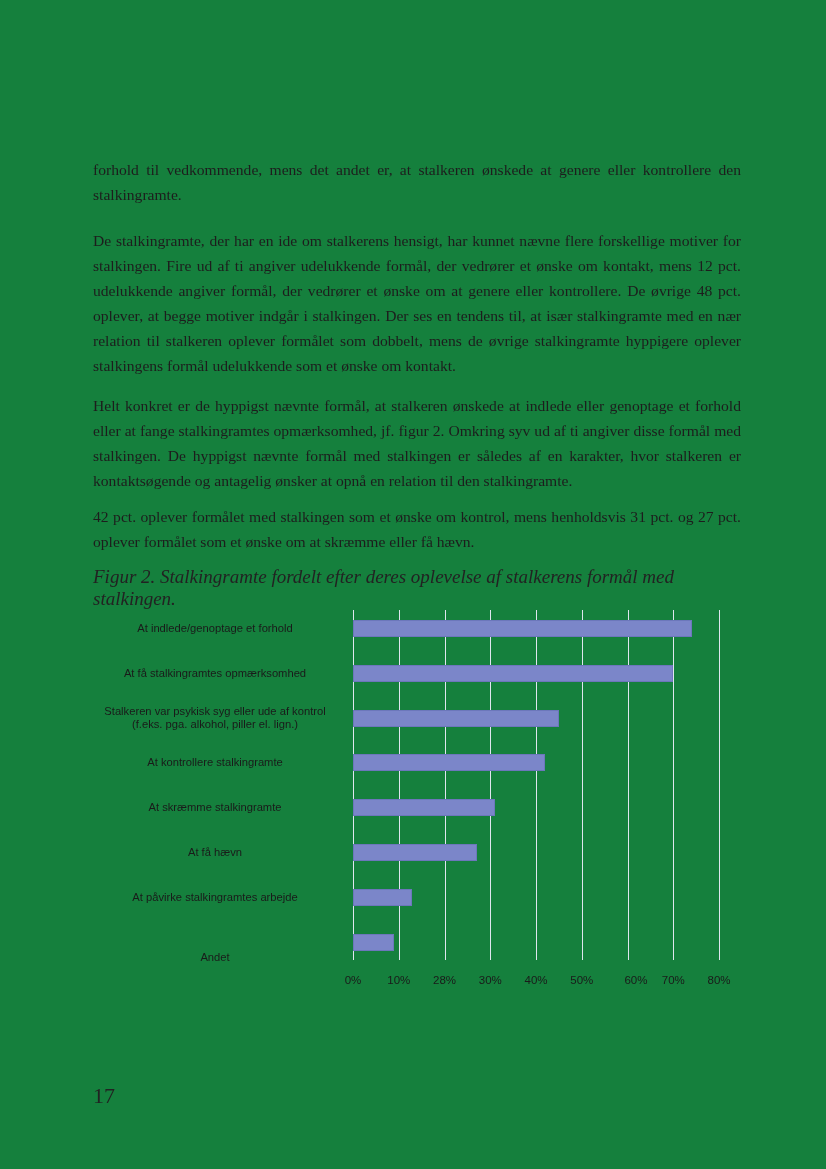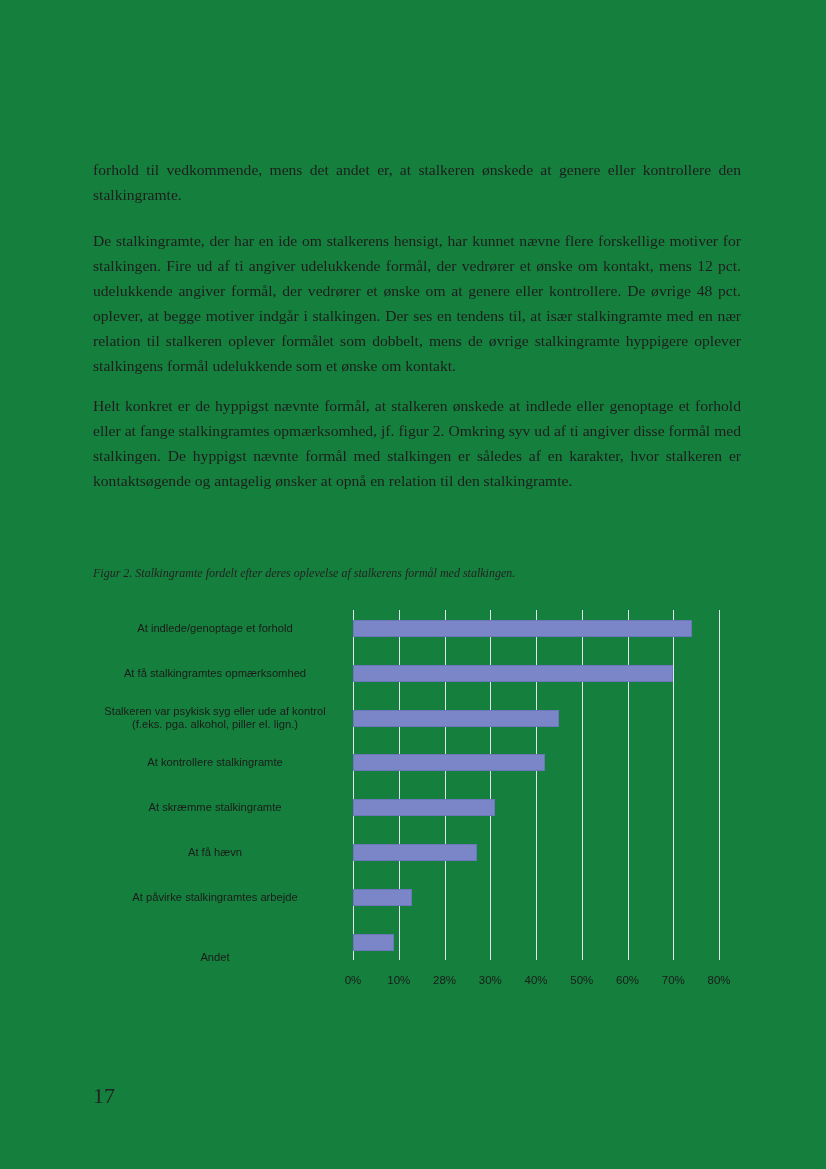--- a/index.html
+++ b/index.html
@@ -1,34 +1,35 @@
 <!DOCTYPE html>
 <html><head>
 <meta charset="utf-8">
 <style>
   html, body { margin:0; padding:0; background:#ffffff; }
   body { width:826px; height:1169px; position:relative; overflow:hidden; }
   .page { position:absolute; left:0; top:0; width:826px; height:1169px; background:#15803d; }
   .para { position:absolute; left:93px; width:648px; font-family:"Liberation Serif", serif; font-size:15.6px; line-height:25px; color:#1d1d1d; text-align:justify; margin:0; }
-  .caption { position:absolute; left:93px; top:566px; width:660px; font-family:"Liberation Serif", serif; font-style:italic; font-size:12px; color:#222; margin:0; }
+  .caption { position:absolute; left:93px; top:566px; width:660px; font-family:"Liberation Serif", serif; font-style:italic; font-size:19px; color:#222; margin:0; }
   .chart { position:absolute; left:95px; top:610px; width:650px; height:385px; }
   .plot { position:absolute; left:258px; top:0; width:366px; height:350px; }
   .grid { position:absolute; top:0; bottom:0; width:1px; background:#dfe6ef; }
   .bar { position:absolute; left:0; height:17px; background:#7b86c9; border:1px solid #6c77bb; box-sizing:border-box; }
   .cat { position:absolute; right:402px; width:260px; text-align:center; font-family:"Liberation Sans", sans-serif; font-size:11.2px; line-height:13px; color:#1a1a1a; }
   .tick { position:absolute; top:364px; width:40px; margin-left:-20px; text-align:center; font-family:"Liberation Sans", sans-serif; font-size:11.5px; color:#1a1a1a; }
   .pagenum { position:absolute; left:93px; top:1083px; font-family:"Liberation Serif", serif; font-size:22px; color:#222; }
 </style>
 </head>
 <body>
 
 <div class="page">
   <p class="para" style="top:157px">forhold til vedkommende, mens det andet er, at stalkeren ønskede at genere eller kontrollere den stalkingramte.</p>
   <p class="para" style="top:228px">De stalkingramte, der har en ide om stalkerens hensigt, har kunnet nævne flere forskellige motiver for stalkingen. Fire ud af ti angiver udelukkende formål, der vedrører et ønske om kontakt, mens 12 pct. udelukkende angiver formål, der vedrører et ønske om at genere eller kontrollere. De øvrige 48 pct. oplever, at begge motiver indgår i stalkingen. Der ses en tendens til, at især stalkingramte med en nær relation til stalkeren oplever formålet som dobbelt, mens de øvrige stalkingramte hyppigere oplever stalkingens formål udelukkende som et ønske om kontakt.</p>
   <p class="para" style="top:393px">Helt konkret er de hyppigst nævnte formål, at stalkeren ønskede at indlede eller genoptage et forhold eller at fange stalkingramtes opmærksomhed, jf. figur 2. Omkring syv ud af ti angiver disse formål med stalkingen. De hyppigst nævnte formål med stalkingen er således af en karakter, hvor stalkeren er kontaktsøgende og antagelig ønsker at opnå en relation til den stalkingramte.</p>
+  <p class="para" style="top:504px">42 pct. oplever formålet med stalkingen som et ønske om kontrol, mens henholdsvis 31 pct. og 27 pct. oplever formålet som et ønske om at skræmme eller få hævn.</p>
 
   <p class="caption">Figur 2. Stalkingramte fordelt efter deres oplevelse af stalkerens formål med stalkingen.</p>
 
   <div class="chart" id="chart">
     <div class="plot" id="plot">
         <div class="grid" style="left: 0px;"></div>
         <div class="grid" style="left: 45.75px;"></div>
         <div class="grid" style="left: 91.5px;"></div>
         <div class="grid" style="left: 137.25px;"></div>
         <div class="grid" style="left: 183px;"></div>
@@ -44,21 +45,21 @@
         <div class="bar" style="top: 234px; width: 123.525px; background: rgb(123, 134, 201);"></div>
         <div class="bar" style="top: 278.8px; width: 59.475px; background: rgb(123, 134, 201);"></div>
         <div class="bar" style="top: 323.6px; width: 41.175px; background: rgb(123, 134, 201);"></div>
       </div>
   <div class="tick" style="left: 258px;">0%</div>
       <div class="tick" style="left: 303.75px;">10%</div>
       <div class="tick" style="left: 349.5px;">28%</div>
       <div class="tick" style="left: 395.25px;">30%</div>
       <div class="tick" style="left: 441px;">40%</div>
       <div class="tick" style="left: 486.75px;">50%</div>
-      <div class="tick" style="left: 532.5px;">60%</div>
+      <div class="tick" style="left: 532.5px; text-align: right;">60%</div>
       <div class="tick" style="left: 578.25px;">70%</div>
       <div class="tick" style="left: 624px;">80%</div>
       <div class="cat" style="top: 12px; right: 400px;">
         <div>At indlede/genoptage et forhold</div>
       </div>
       <div class="cat" style="top: 56.8px; right: 400px;">
         <div>At få stalkingramtes opmærksomhed</div>
       </div>
       <div class="cat" style="top: 95.1px; right: 400px;">
         <div>Stalkeren var psykisk syg eller ude af kontrol</div>

